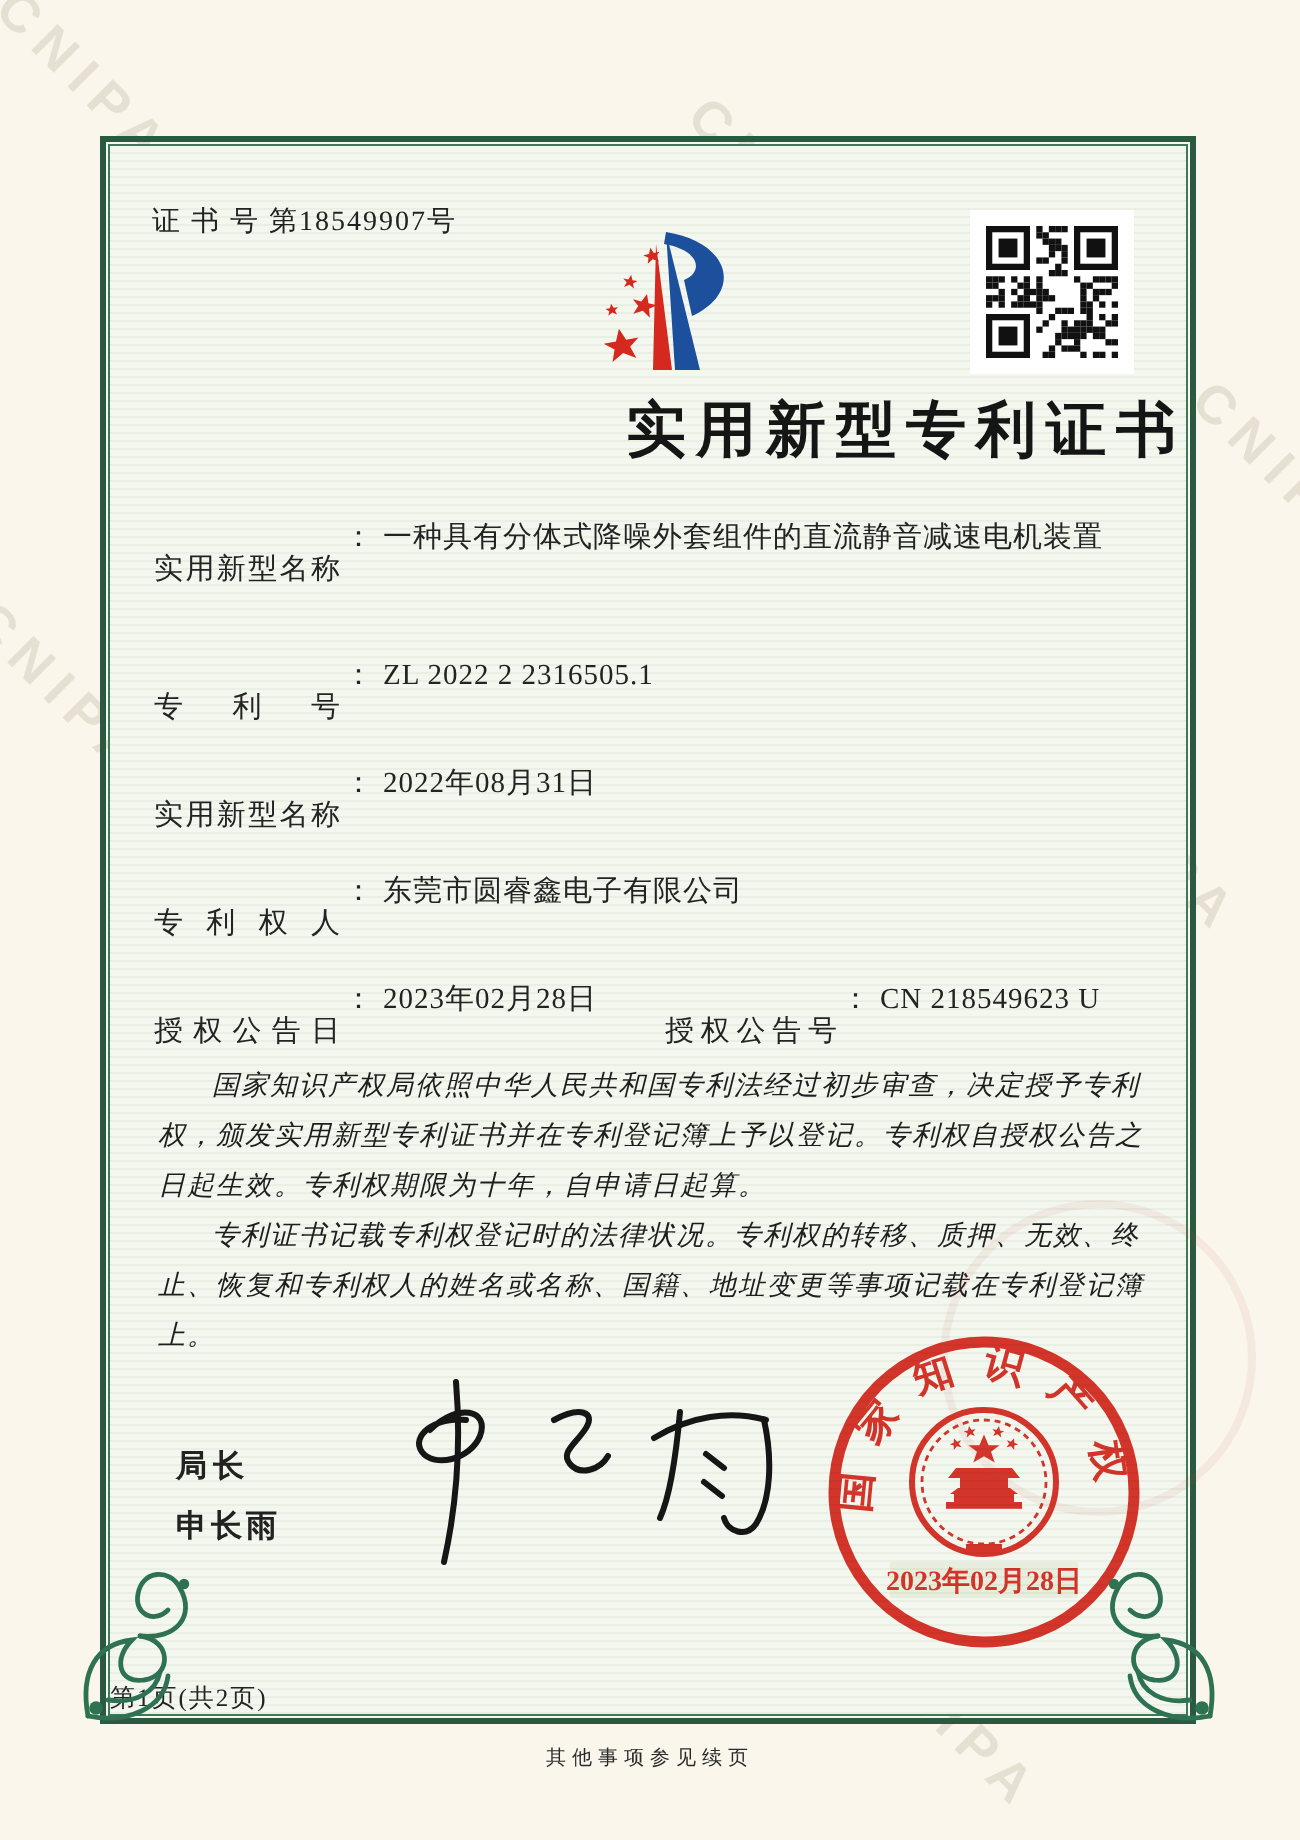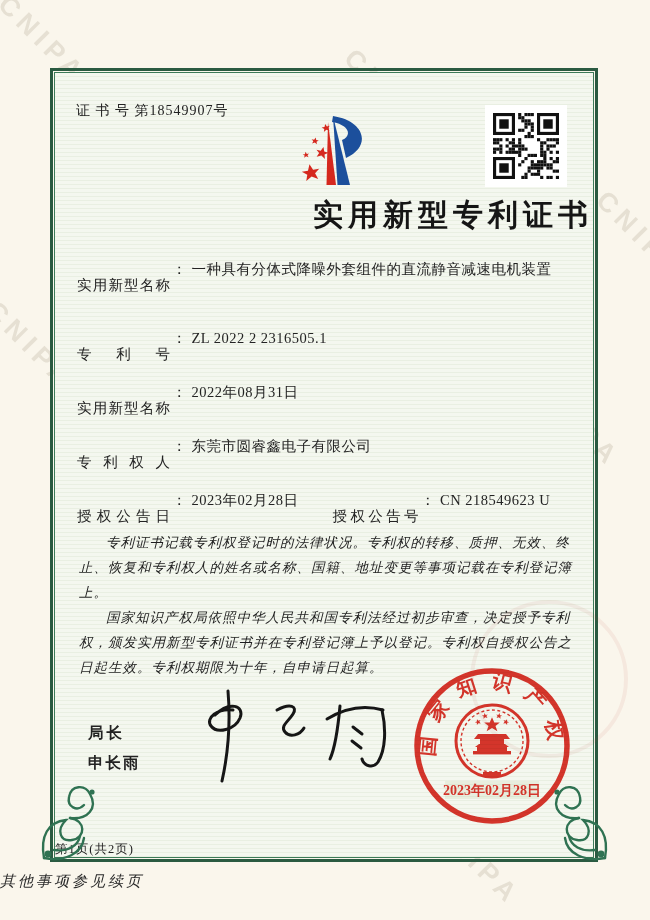--- a/index.html
+++ b/index.html
@@ -53,22 +53,22 @@
   .paras p{ margin:0; text-indent:2em; }
   .director-title{ position:absolute; left:33px; top:650px; font-size:15.5px; letter-spacing:3px; color:#222; font-weight:600;text-align:center;}
   .director-name{ position:absolute; left:33px; top:680px; font-size:15.5px; letter-spacing:2px; color:#222; font-weight:600;}
   .signature{ position:absolute; left:122px; top:610px; }
   .seal{ position:absolute; left:352px; top:588px; mix-blend-mode:multiply; }
   .page-info{
     position:absolute; left:0; top:768px; width:100%; text-align:left;
     font-size:12.5px; color:#222; letter-spacing:1px;
   }
   .bottom-note{
-    position:absolute; left:0; top:872px; width:100%; 
-    font-style:italic; font-size:15px; letter-spacing:3px; color:#2a2a2a;
+    position:absolute; left:0; top:872px; width:100%; text-align:center;
+    font-size:10px; letter-spacing:3px; color:#2a2a2a;
   }
   .flourish{ position:absolute; pointer-events:none; }
   .flourish.bl{ left:34px; top:770px; }
   .flourish.br{ left:519px; top:770px; transform:scaleX(-1); }
   .ghost-ring{
     position:absolute; left:470px; top:600px; width:150px; height:150px;
     border:4px solid rgba(190,80,60,0.08); border-radius:50%;
   }
 </style>
 </head>
@@ -254,22 +254,22 @@
         </div>
         <div class="frow">
           <span class="flabel">专利权人</span><span class="fcolon">：</span><span class="fvalue">东莞市圆睿鑫电子有限公司</span>
         </div>
         <div class="frow">
           <span class="flabel">授权公告日</span><span class="fcolon">：</span><span class="fvalue">2023年02月28日</span><span class="grant-no-group"><span class="flabel short">授权公告号</span><span class="fcolon">：</span><span class="fvalue">CN 218549623 U</span></span>
         </div>
       </div>
 
       <div class="paras">
+        <p>国家知识产权局依照中华人民共和国专利法经过初步审查，决定授予专利权，颁发实用新型专利证书并在专利登记簿上予以登记。专利权自授权公告之日起生效。专利权期限为十年，自申请日起算。</p>
         <p>专利证书记载专利权登记时的法律状况。专利权的转移、质押、无效、终止、恢复和专利权人的姓名或名称、国籍、地址变更等事项记载在专利登记簿上。</p>
-        <p>国家知识产权局依照中华人民共和国专利法经过初步审查，决定授予专利权，颁发实用新型专利证书并在专利登记簿上予以登记。专利权自授权公告之日起生效。专利权期限为十年，自申请日起算。</p>
       </div>
 
       <div class="director-title">局长</div>
       <div class="director-name">申长雨</div>
 
       <svg class="signature" width="230" height="110" viewBox="0 0 230 110">
         <g fill="none" stroke="#161616" stroke-width="3" stroke-linecap="round" stroke-linejoin="round">
           <path d="M38,32 C52,18 68,22 63,35 C58,47 40,51 34,43 C28,35 41,25 56,27"></path>
           <path d="M51,8 C53,32 53,62 45,98"></path>
           <path d="M100,27 C113,20 121,23 116,31 C111,39 103,43 108,49 C113,55 123,52 127,45"></path>

